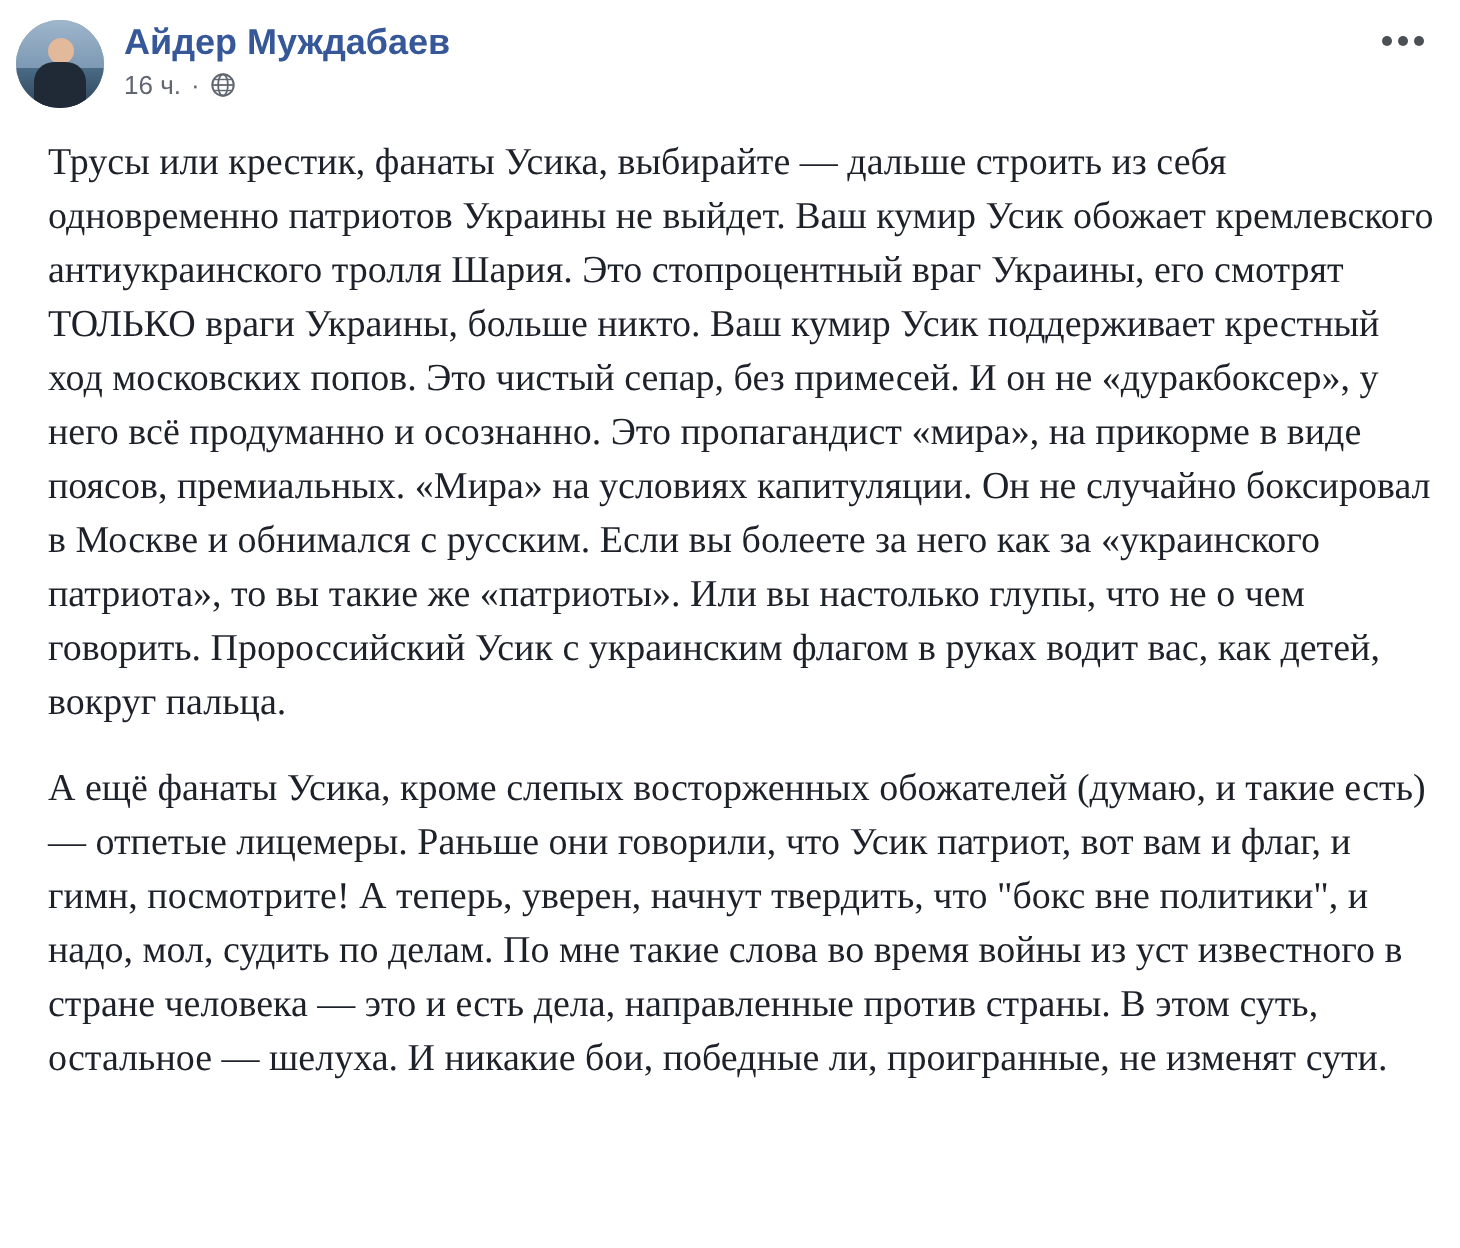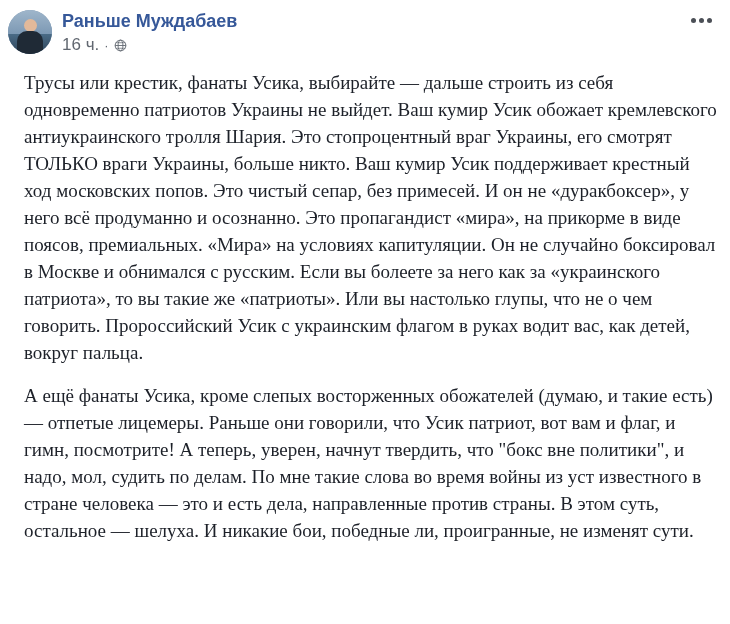--- a/index.html
+++ b/index.html
@@ -84,21 +84,21 @@
   }
   .meta-row {
     display: flex;
     align-items: center;
     margin-top: 3px;
     font-size: 13px;
     color: #616770;
   }
   .timestamp {
     color: #616770;
-    font-size: 17px;
+    font-size: 13px;
     cursor: pointer;
   }
   .dot-sep {
     margin: 0 5px;
     color: #616770;
     font-size: 13px;
   }
   .globe-icon {
     width: 13px;
     height: 13px;
@@ -145,21 +145,21 @@
   <div class="post-header">
 
     <div class="avatar">
       <div class="sky"></div>
       <div class="ground"></div>
       <div class="head"></div>
       <div class="body"></div>
     </div>
 
     <div class="header-text">
-      <div class="author-name">Раньше Муждабаев</div>
+      <div class="author-name">Айдер Муждабаев</div>
       <div class="meta-row">
         <span class="timestamp">16 ч.</span>
         <span class="dot-sep">·</span>
         <span class="globe-icon">
           <svg width="13" height="13" viewBox="0 0 16 16">
             <circle cx="8" cy="8" r="6.6" fill="none" stroke="#616770" stroke-width="1.2"></circle>
             <ellipse cx="8" cy="8" rx="3" ry="6.6" fill="none" stroke="#616770" stroke-width="1.1"></ellipse>
             <line x1="1.4" y1="8" x2="14.6" y2="8" stroke="#616770" stroke-width="1.1"></line>
             <line x1="2.3" y1="4.6" x2="13.7" y2="4.6" stroke="#616770" stroke-width="0.9"></line>
             <line x1="2.3" y1="11.4" x2="13.7" y2="11.4" stroke="#616770" stroke-width="0.9"></line>

